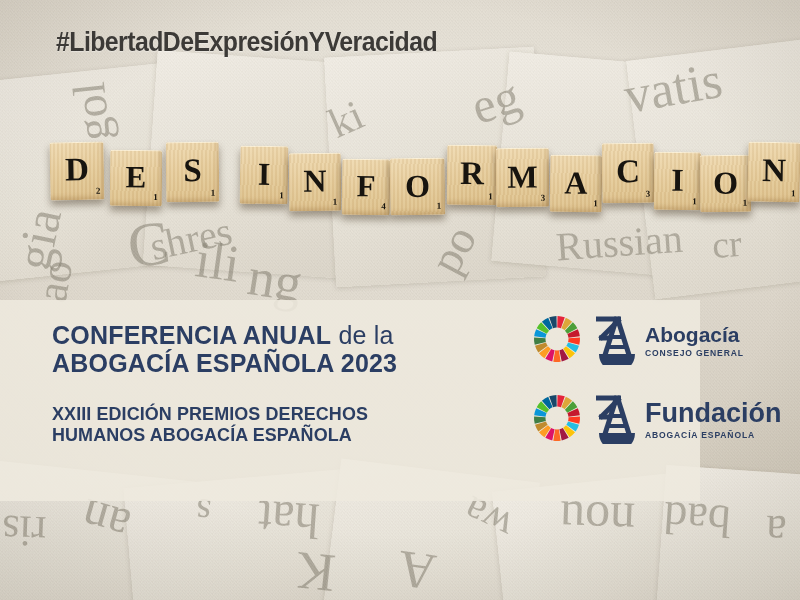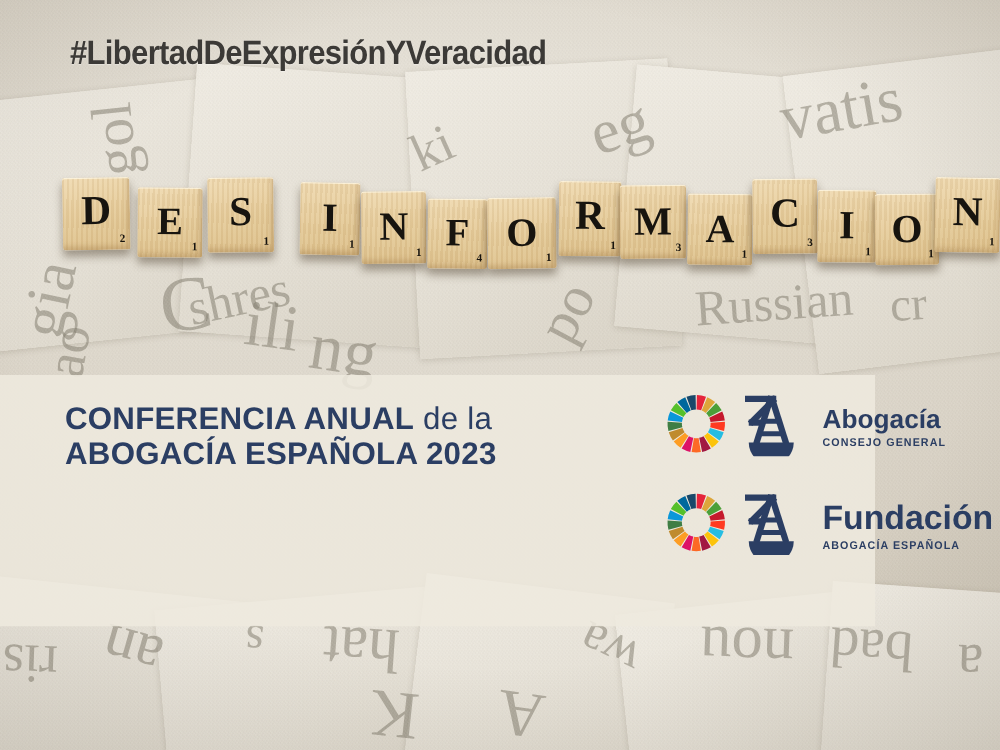--- a/index.html
+++ b/index.html
@@ -120,21 +120,21 @@
     color:#2b3e63;font-weight:600;font-size:14.5px;white-space:nowrap;
   }
 
   
   .logo{position:absolute;display:flex;align-items:center;}
   .logo-a{left:533px;top:313px;}
   .logo-b{left:533px;top:392px;}
 
   .sdg-wheel{position:relative;flex:0 0 auto;}
   .za-mark{position:relative;flex:0 0 auto;margin-left:10px;}
-  .logo-text{margin-left:21px;display:flex;flex-direction:column;justify-content:center;}
+  .logo-text{margin-left:8px;display:flex;flex-direction:column;justify-content:center;}
   .logo-text .big{
     font-family:"Liberation Sans",sans-serif;
     color:#2b3e63;font-weight:700;line-height:1.0;white-space:nowrap;
   }
   .logo-a .logo-text .big{font-size:21px;}
   .logo-b .logo-text .big{font-size:27px;}
   .logo-text .small{
     font-family:"Liberation Sans",sans-serif;
     color:#2b3e63;font-weight:700;font-size:9px;
     letter-spacing:.9px;white-space:nowrap;margin-top:3px;
@@ -249,20 +249,24 @@
     </div>
 
   <div class="banner">
     <div class="banner-inner">
 
       <div class="title-block">
         <div class="t-line"><span>CONFERENCIA ANUAL</span><span class="light"> de la</span></div>
         <div class="t-line">ABOGACÍA ESPAÑOLA 2023</div>
       </div>
 
+      <div class="subtitle-block">
+        <div class="sub-line">XXIII EDICIÓN PREMIOS DERECHOS</div>
+        <div class="sub-line">HUMANOS ABOGACÍA ESPAÑOLA</div>
+      </div>
 
 
     </div>
   </div>
 
   <div class="logo logo-a">
     <span class="sdg-wheel"><svg width="48" height="48" viewBox="0 0 48 48">
           <path d="M24.52180867217397 1.0059199855779397 A23 23 0 0 1 31.819847680985955 2.3701599116826877 L27.909923840492976 13.185079955841344 A11.5 11.5 0 0 0 24.260904336086984 12.50295999278897 Z" fill="#e5243b"></path>
           <path d="M32.79299187271512 2.7471579800167483 A23 23 0 0 1 39.10539027355687 6.655629596796157 L31.552695136778436 15.327814798398078 A11.5 11.5 0 0 0 28.39649593635756 13.373578990008374 Z" fill="#dda63a"></path>
           <path d="M39.876632797196145 7.358710055317353 A23 23 0 0 1 44.35086620782695 13.283552613336484 L34.17543310391348 18.64177630666824 A11.5 11.5 0 0 0 31.938316398598072 15.679355027658676 Z" fill="#4c9f38"></path>

